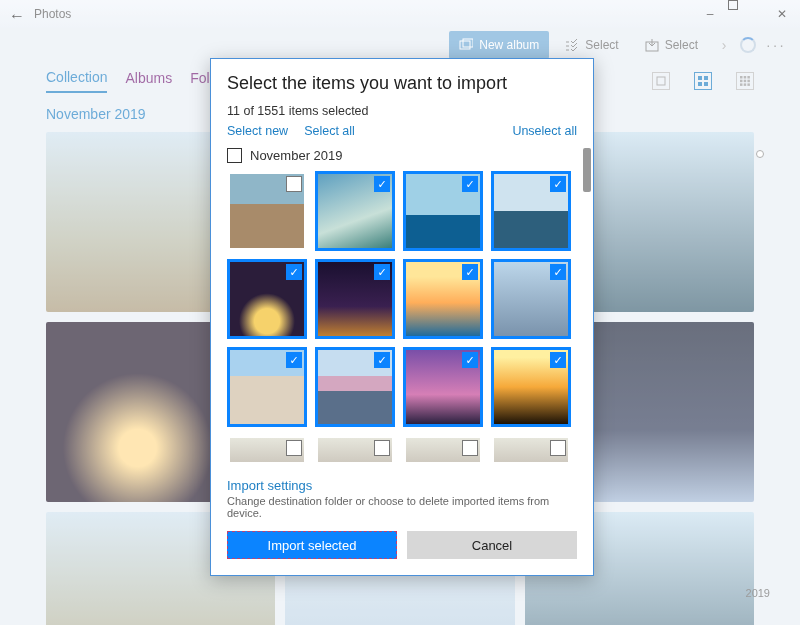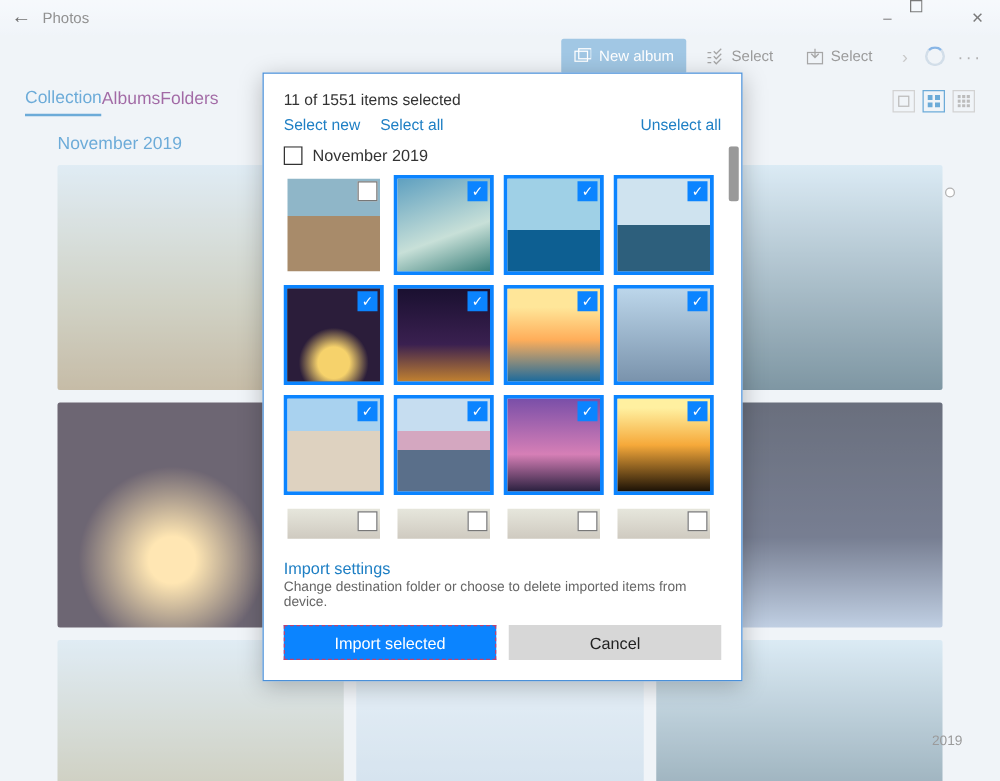--- a/index.html
+++ b/index.html
@@ -16,21 +16,21 @@
   .cmdbar { height: 34px; display: flex; align-items: center; gap: 6px; padding: 0 10px; background: transparent; }
   .cmdbar .fill { flex: 1; }
   .cmdbtn { display: flex; align-items: center; gap: 6px; height: 28px; padding: 0 10px; font-size: 12px; color: #666; border-radius: 2px; }
   .cmdbtn.primary { background: #6fa9d6; color: #fff; }
   .cmdbtn .ico { width: 14px; height: 14px; display: inline-block; }
   .cmdarrow { width: 20px; text-align: center; color: #aaa; font-size: 14px; }
   .loading { width: 16px; height: 16px; border: 2px solid #bcd; border-top-color: #4a90d9; border-radius: 50%; }
   .dots { color: #888; letter-spacing: 2px; font-size: 14px; padding: 0 4px; }
 
   
-  .tabbar { display: flex; align-items: center; padding: 4px 20px 0; height: 34px; }
+  .tabbar { display: flex; align-items: center; gap: 18px; padding: 4px 46px 0; height: 34px; }
   .tab { font-size: 14px; color: #701a75; padding-bottom: 6px; }
   .tab.active { color: #1e7fc4; border-bottom: 2px solid #1e7fc4; }
   .tabbar .fill { flex: 1; }
   .viewbtn { width: 18px; height: 18px; border: 1px solid #bbb; margin-left: 6px; display: inline-flex; align-items: center; justify-content: center; }
   .viewbtn.active { border-color: #1e7fc4; }
 
   
   .pagebody { position: absolute; top: 96px; left: 0; right: 0; bottom: 0; padding: 0 46px; }
   .datehdr { font-size: 14px; color: #1e7fc4; margin: 10px 0 10px; }
   .bg-grid { display: grid; grid-template-columns: 1fr 1fr 1fr; gap: 10px; }
@@ -198,20 +198,21 @@
 
 <div class="timeline">
   <div class="tl-dot"></div>
   <div class="tl-year">2019</div>
 </div>
 
 <div class="overlay"></div>
 
 <div class="dialog">
   <div class="dlg-pad">
+    <div class="dlg-title">Select the items you want to import</div>
     <div class="dlg-sub">11 of 1551 items selected</div>
     <div class="dlg-links">
       <a>Select new</a>
       <a>Select all</a>
       <span class="fill"></span>
       <a>Unselect all</a>
     </div>
   </div>
 
   <div class="scrollarea">

